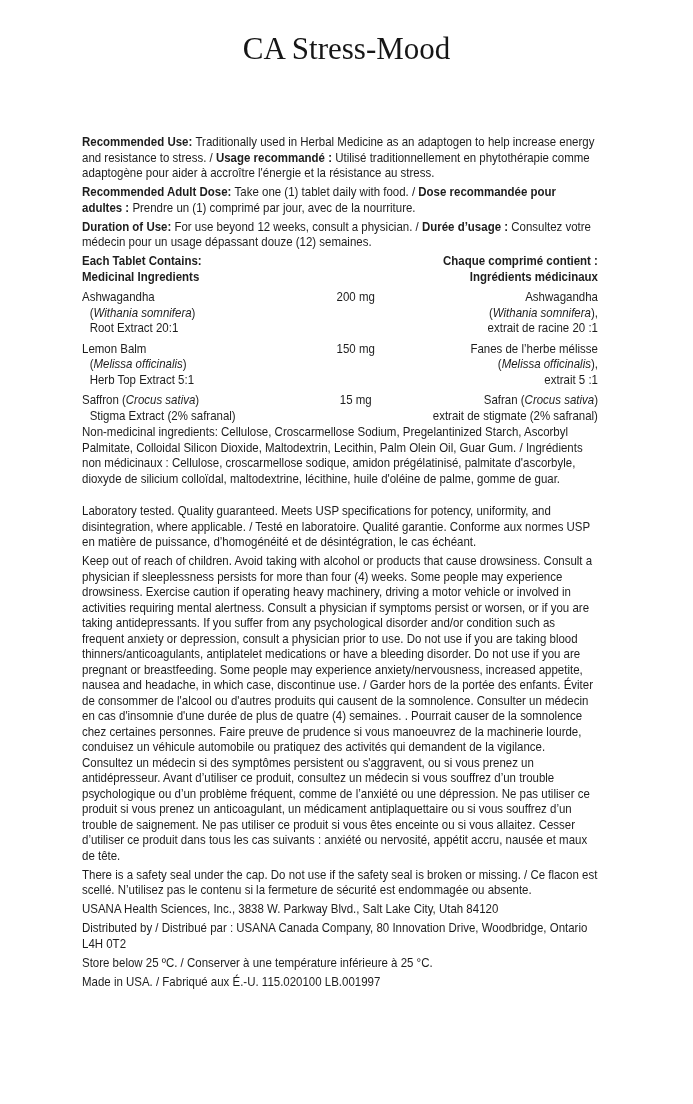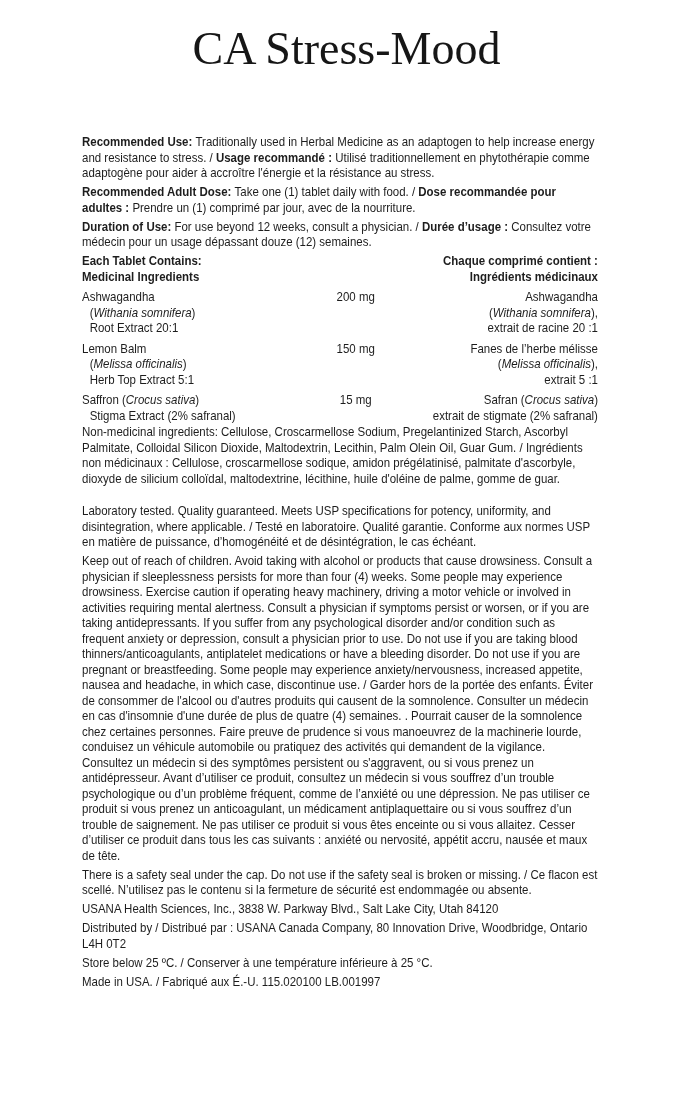--- a/index.html
+++ b/index.html
@@ -11,21 +11,21 @@
     width: 693px;
     height: 1104px;
     overflow: hidden;
     color: #1d1d1d;
     font-family: "Liberation Sans", sans-serif;
     -webkit-font-smoothing: antialiased;
   }
   .title {
     font-family: "Liberation Serif", serif;
     font-weight: 400;
-    font-size: 46px;
+    font-size: 31px;
     line-height: 50px;
     text-align: center;
     margin: 24px 0 0 0;
     color: #161616;
   }
   
   .content {
     width: 607px;
     margin-left: 82px;
     margin-top: 60px;

